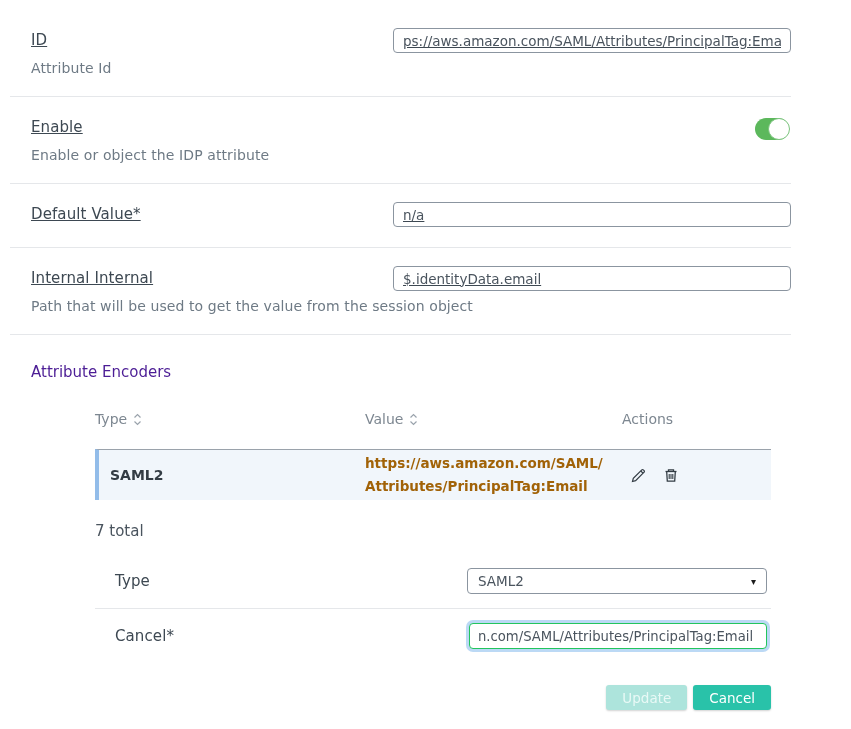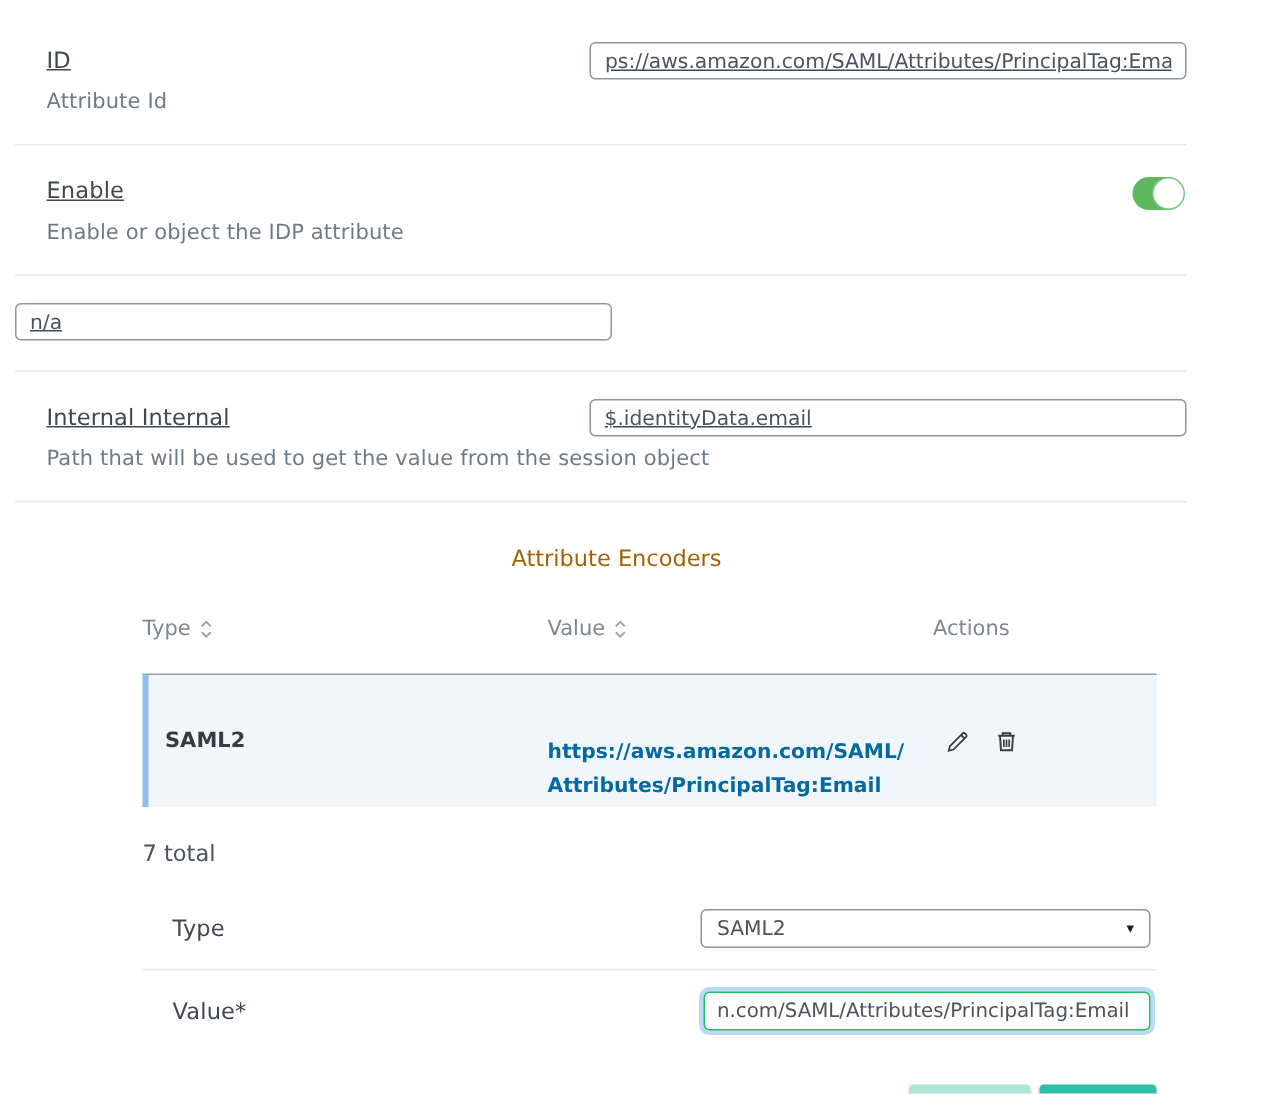--- a/index.html
+++ b/index.html
@@ -41,40 +41,40 @@
     position: relative; margin-top: 11px; margin-right: 2px; cursor: pointer;
     flex: none;
   }
   .toggle .knob {
     position: absolute; right: -1px; top: 0;
     width: 22px; height: 22px; border-radius: 50%;
     background: #ffffff; border: 1px solid #7cc47e;
   }
 
   
-  .enc-title { font-size: 15px; color: #a16207; padding: 28px 0 0 21px; text-align: center; }
+  .enc-title { font-size: 15px; color: #4c1d95; padding: 28px 0 0 21px; }
   .enc-table { margin: 0 0 0 85px; width: 676px; }
   .enc-head {
     display: grid; grid-template-columns: 270px 257px 1fr;
     padding: 30px 0 22px;
   }
   .enc-head .hcell {
     font-size: 14px; color: #7d8791; display: flex; align-items: center; gap: 6px;
   }
   .enc-head .hcell.sortable { cursor: pointer; }
   .sort-icon { display: inline-flex; flex-direction: column; line-height: 0; }
   .enc-row {
     display: grid; grid-template-columns: 266px 257px 1fr;
     background: #f1f6fb;
     border-top: 1px solid #9aa2ab;
     border-left: 4px solid #92bce9;
     min-height: 46px; align-items: center;
   }
   .enc-row .cell-type { font-size: 14px; font-weight: 700; color: #333c44; padding-left: 11px; }
-  .enc-row .cell-value { font-size: 13.5px; font-weight: 700; color: #0369a1; line-height: 23px; padding: 2px 0; margin-top: 38px; }
+  .enc-row .cell-value { font-size: 13.5px; font-weight: 700; color: #a16207; line-height: 23px; padding: 2px 0; }
   .enc-row .cell-actions { display: flex; align-items: center; gap: 16px; padding-left: 8px; }
   .icon-btn { background: none; border: none; cursor: pointer; padding: 0; line-height: 0; }
   .total { font-size: 15px; color: #4a545e; margin: 22px 0 0 85px; }
 
   
   .editor { margin: 14px 0 0 85px; width: 676px; }
   .ed-row { display: flex; justify-content: space-between; align-items: center; padding: 14px 0; }
   .ed-row + .ed-row { border-top: 1px solid #e5e7ea; }
   .ed-label { font-size: 15px; color: #3d4852; padding-left: 20px; letter-spacing: .1px; }
   .select {
@@ -120,20 +120,21 @@
       <div class="sec-label">Enable</div>
       <div class="toggle">
         <span class="knob"></span>
       </div>
     </div>
     <div class="sec-help">Enable or object the IDP attribute</div>
   </div>
 
   <div class="section">
     <div class="sec-top">
+      <div class="sec-label">Default Value*</div>
       <input class="text-input" type="text" value="n/a" style="">
     </div>
   </div>
 
   <div class="section">
     <div class="sec-top">
       <div class="sec-label">Internal Internal</div>
       <input class="text-input" type="text" value="$.identityData.email" style="">
     </div>
     <div class="sec-help">Path that will be used to get the value from the session object</div>
@@ -199,21 +200,21 @@
 
   <div class="editor">
     <div class="ed-row">
       <div class="ed-label">Type</div>
       <div class="select">
         <span class="sel-text">SAML2</span>
         <span class="caret">▾</span>
       </div>
     </div>
     <div class="ed-row">
-      <div class="ed-label">Value*</div>
+      <div class="ed-label">Cancel*</div>
       <input class="value-input" type="text" value="n.com/SAML/Attributes/PrincipalTag:Email" style="">
     </div>
 
     <div class="btn-row">
       <button class="btn btn-update">Update</button>
       <button class="btn btn-cancel">Cancel</button>
     </div>
   </div>
 
 </div>

